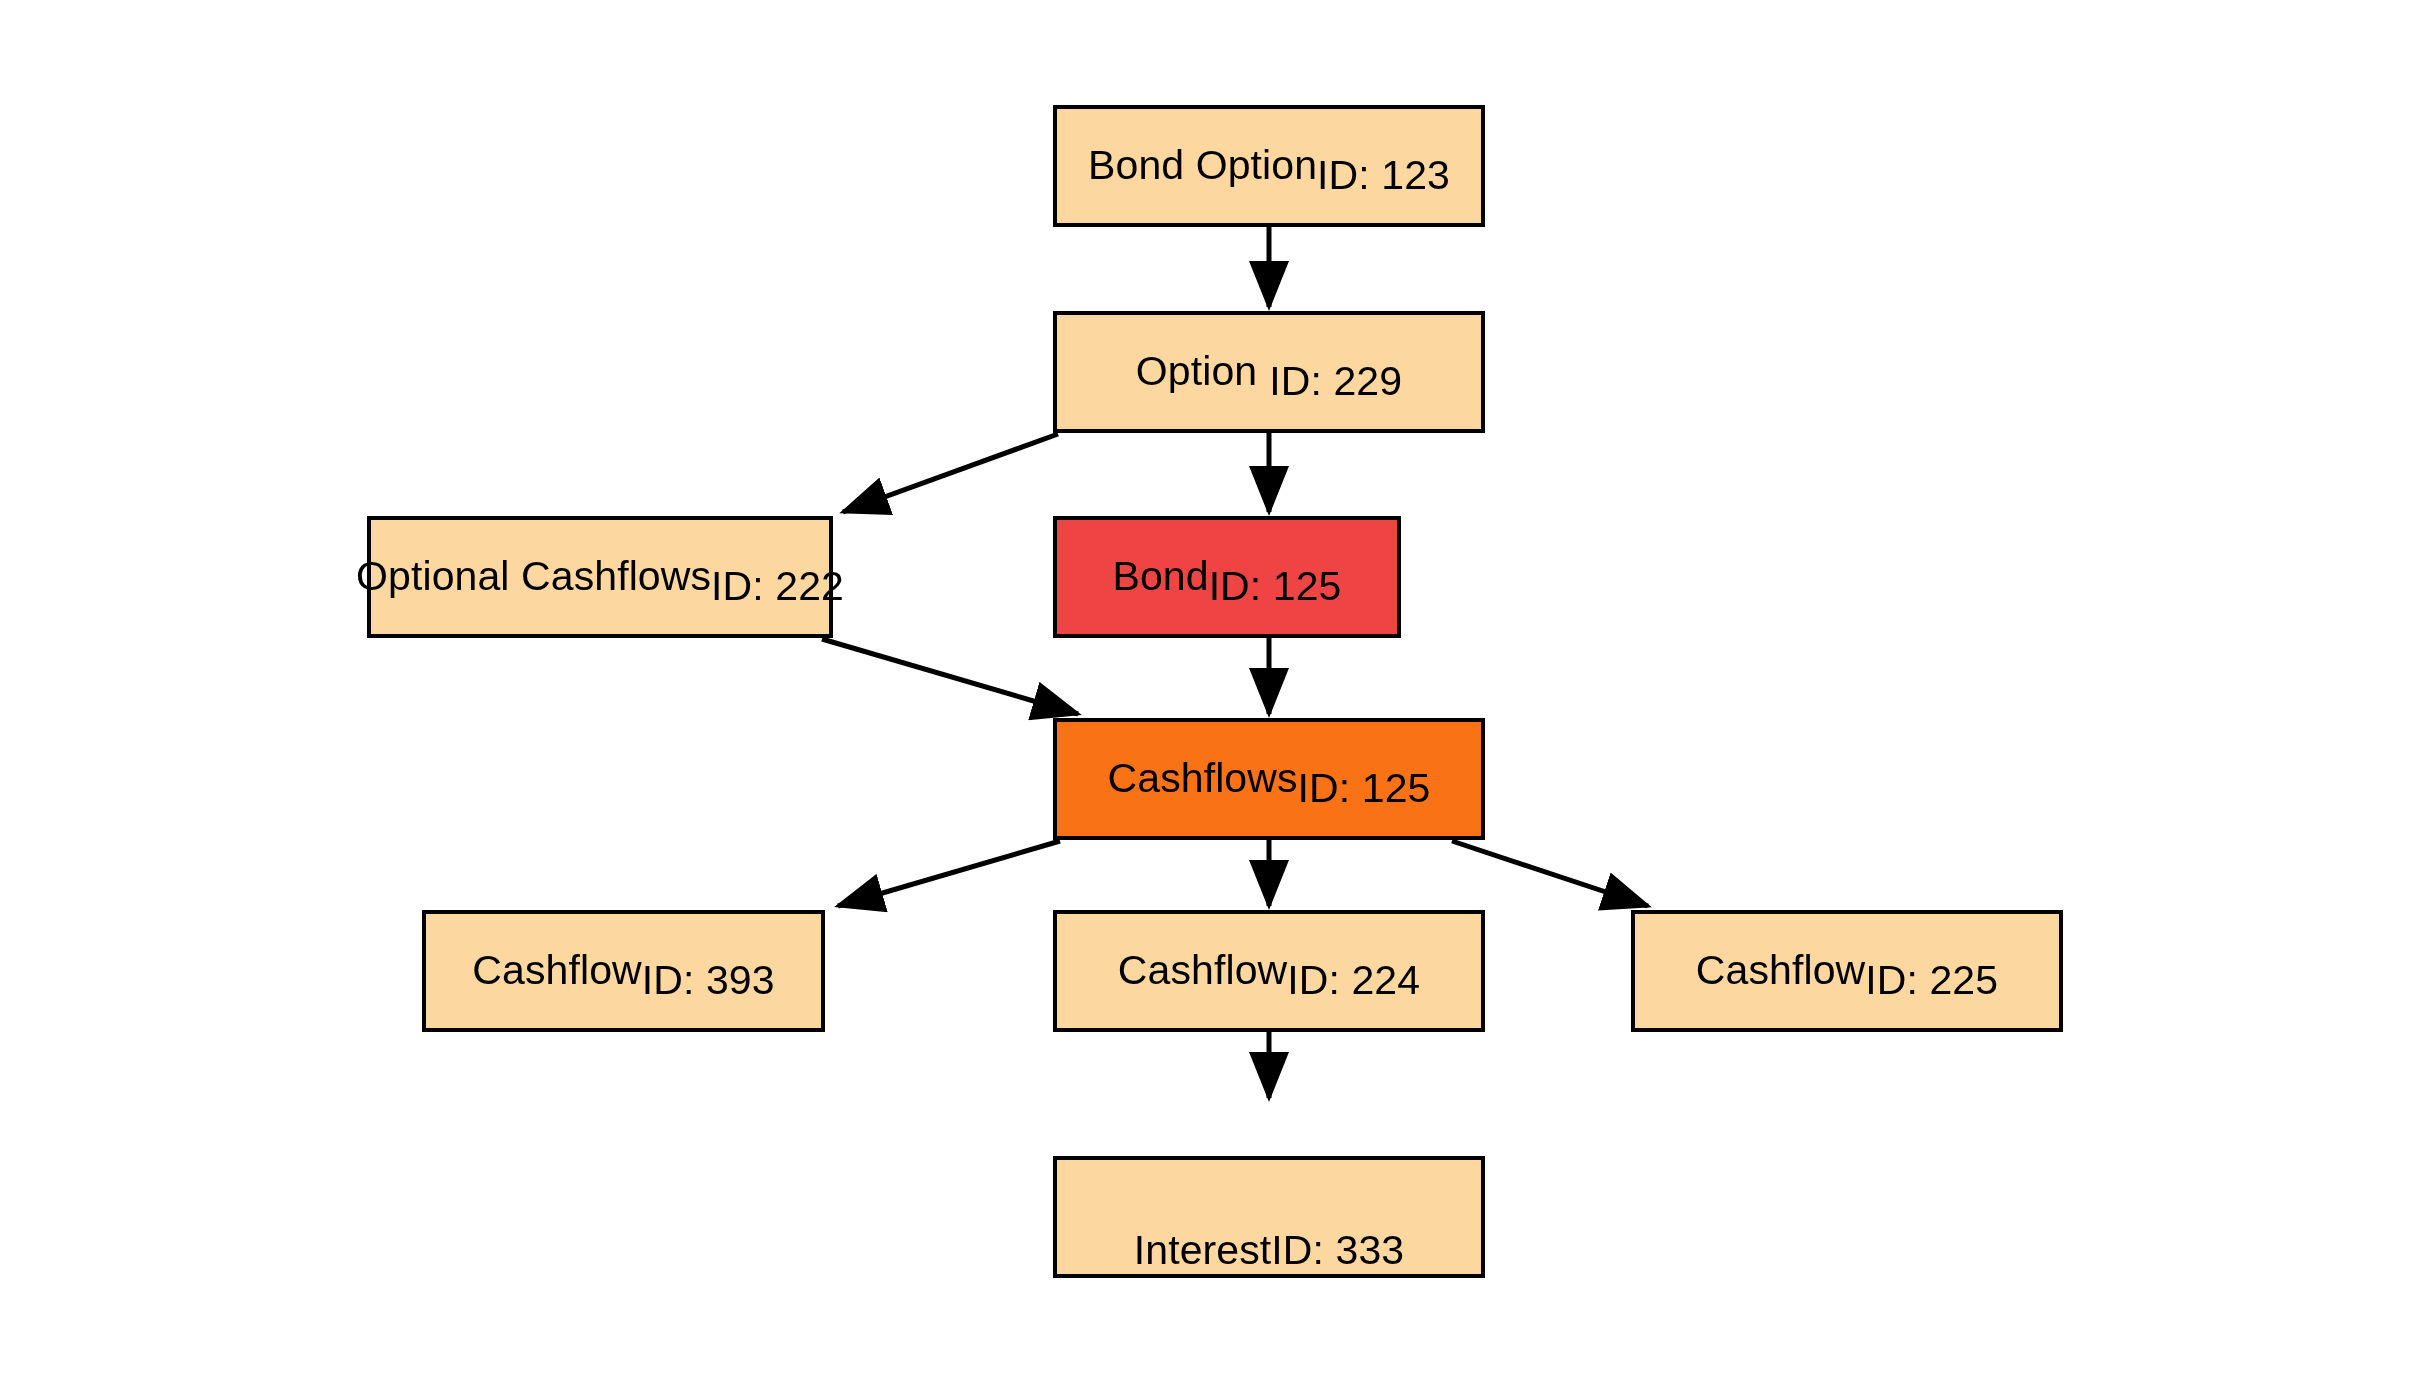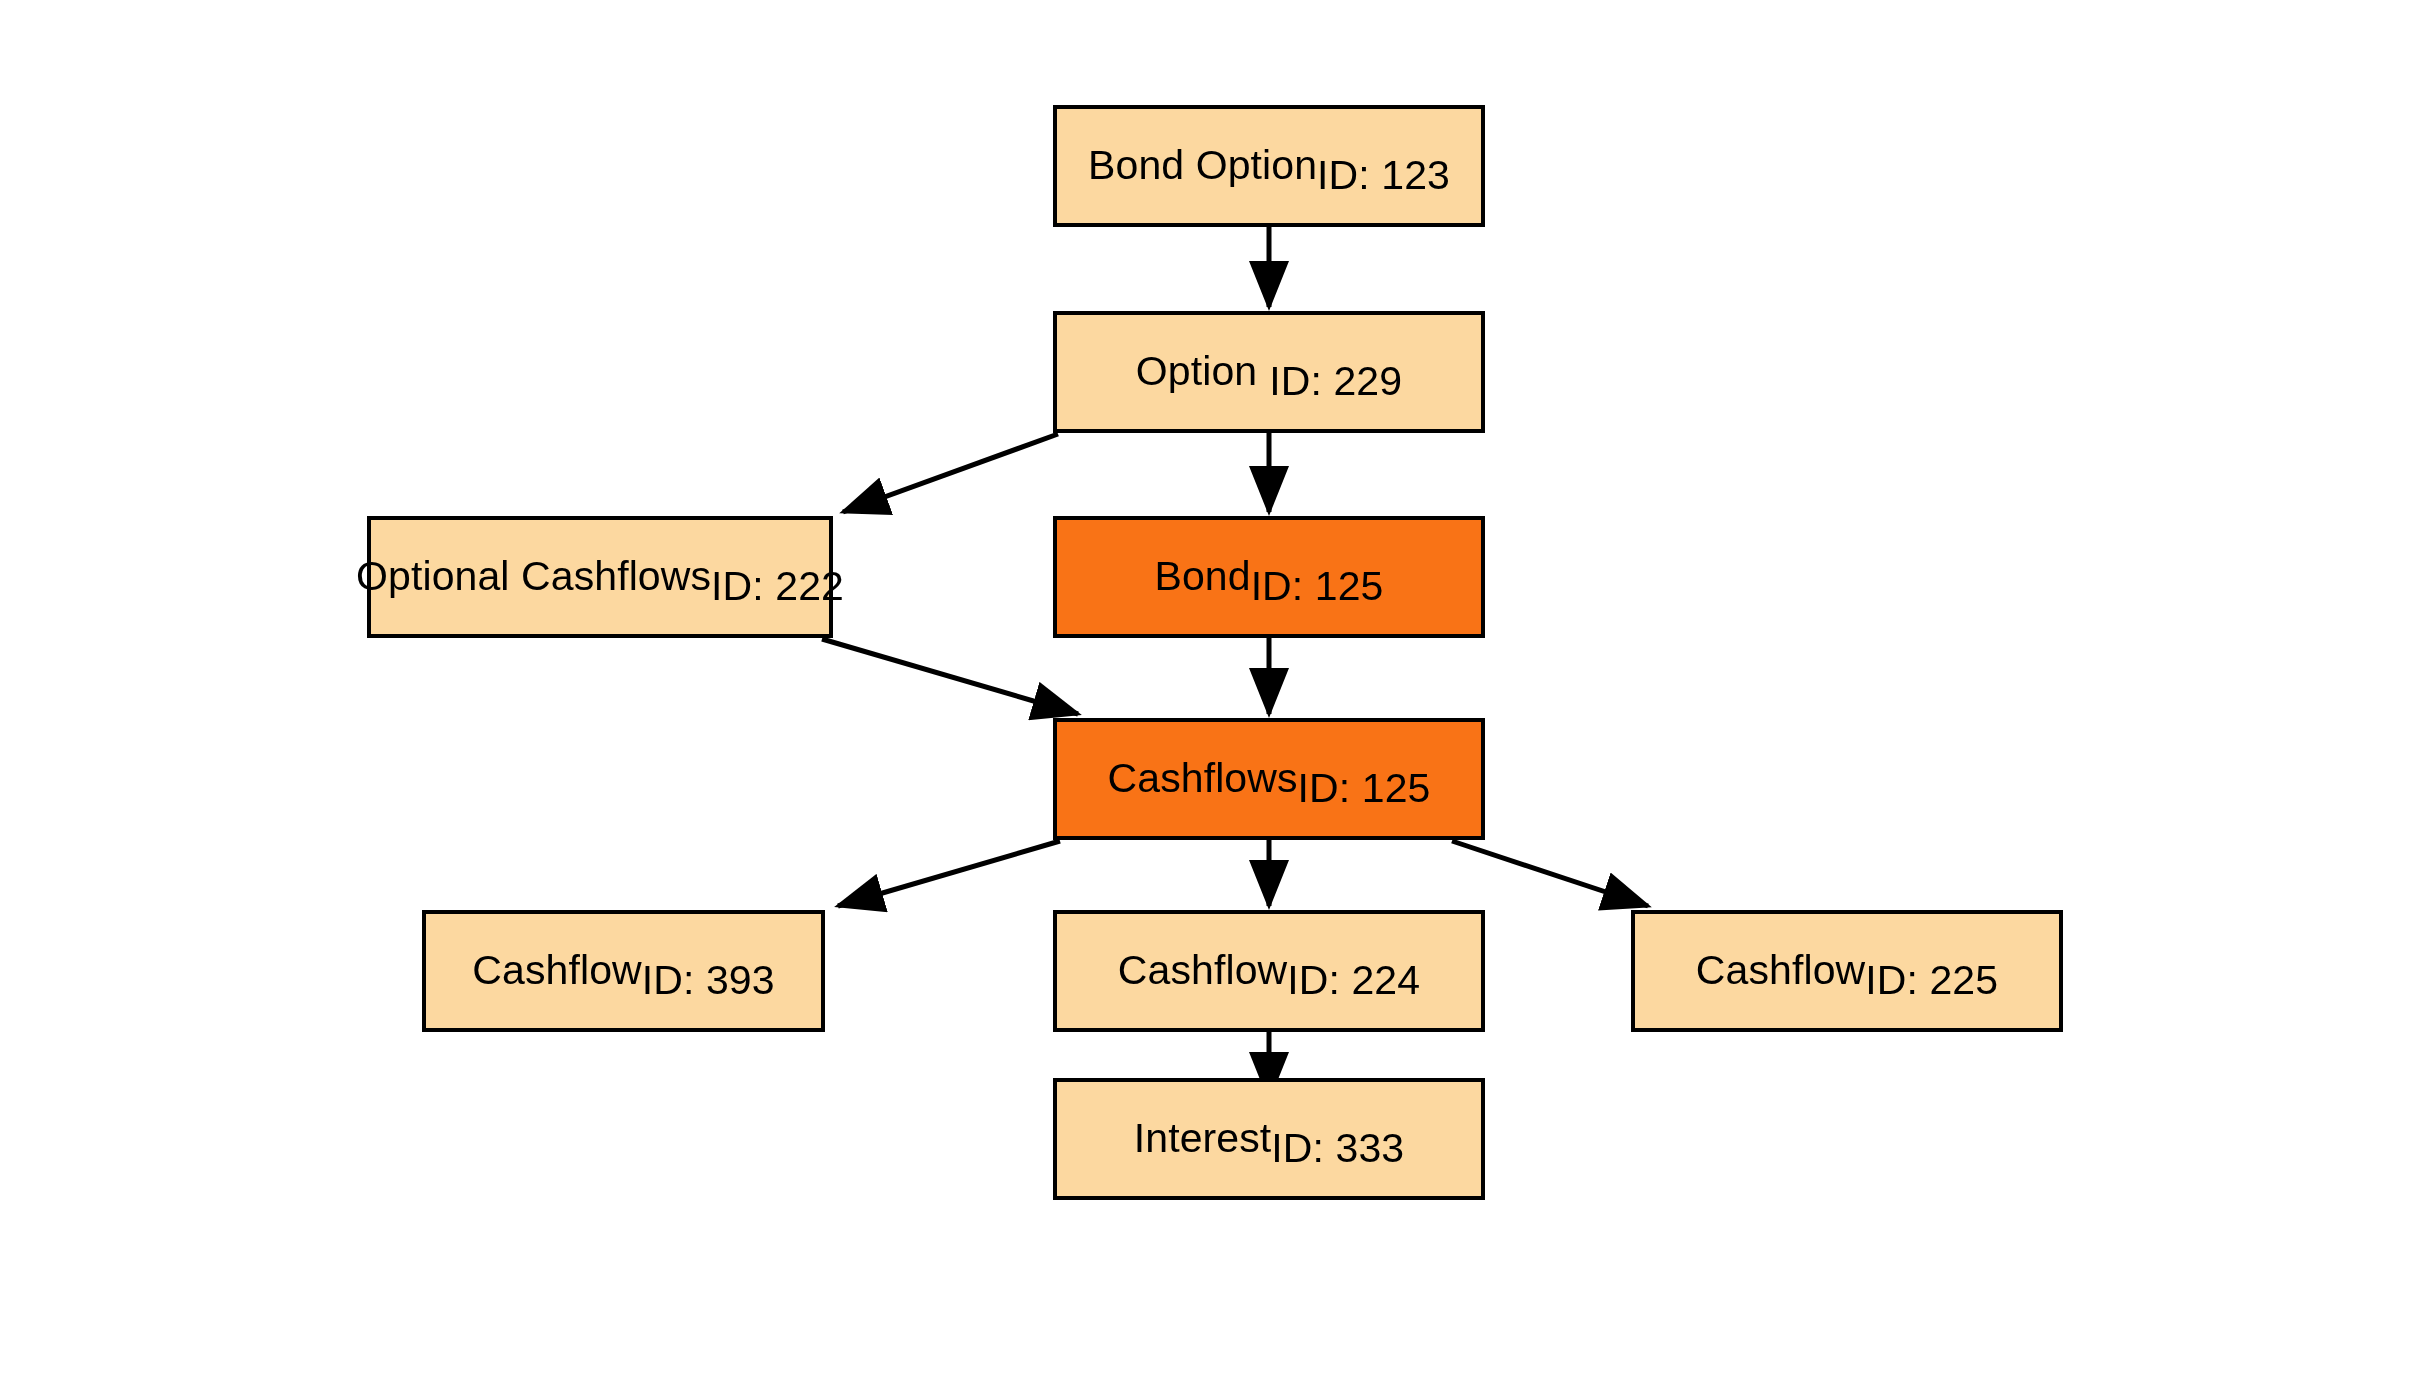--- a/index.html
+++ b/index.html
@@ -81,21 +81,21 @@
   <div class="node" style="left: 1053px; top: 311px; width: 432px; height: 122px; background: rgb(252, 216, 160); border-color: rgb(0, 0, 0); gap: 12px;">
     <div class="node-title">Option</div>
     <div class="node-id">ID: 229</div>
   </div>
 
   <div class="node" style="left: 367px; top: 516px; width: 466px; height: 122px; background: rgb(252, 216, 160); border-color: rgb(0, 0, 0);">
     <div class="node-title">Optional Cashflows</div>
     <div class="node-id">ID: 222</div>
   </div>
 
-  <div class="node" style="left: 1053px; top: 516px; width: 432px; height: 122px; background: #f97316; border-color: rgb(0, 0, 0);">
+  <div class="node" style="left: 1053px; top: 516px; width: 348px; height: 122px; background: #ef4444; border-color: rgb(0, 0, 0);">
     <div class="node-title">Bond</div>
     <div class="node-id">ID: 125</div>
   </div>
 
   <div class="node" style="left: 1053px; top: 718px; width: 432px; height: 122px; background: #f97316; border-color: rgb(0, 0, 0);">
     <div class="node-title">Cashflows</div>
     <div class="node-id">ID: 125</div>
   </div>
 
   <div class="node" style="left: 422px; top: 910px; width: 403px; height: 122px; background: rgb(252, 216, 160); border-color: rgb(0, 0, 0);">
@@ -106,18 +106,18 @@
   <div class="node" style="left: 1053px; top: 910px; width: 432px; height: 122px; background: rgb(252, 216, 160); border-color: rgb(0, 0, 0);">
     <div class="node-title">Cashflow</div>
     <div class="node-id">ID: 224</div>
   </div>
 
   <div class="node" style="left: 1631px; top: 910px; width: 432px; height: 122px; background: rgb(252, 216, 160); border-color: rgb(0, 0, 0);">
     <div class="node-title">Cashflow</div>
     <div class="node-id">ID: 225</div>
   </div>
 
-  <div class="node" style="left: 1053px; top: 1078px; width: 432px; height: 122px; background: rgb(252, 216, 160); border-color: rgb(0, 0, 0);">
+  <div class="node" style="left: 1053px; top: 1156px; width: 432px; height: 122px; background: rgb(252, 216, 160); border-color: rgb(0, 0, 0); align-items: flex-end;">
     <div class="node-title">Interest</div>
     <div class="node-id">ID: 333</div>
   </div>
 
 </div>
 
 </body></html>

